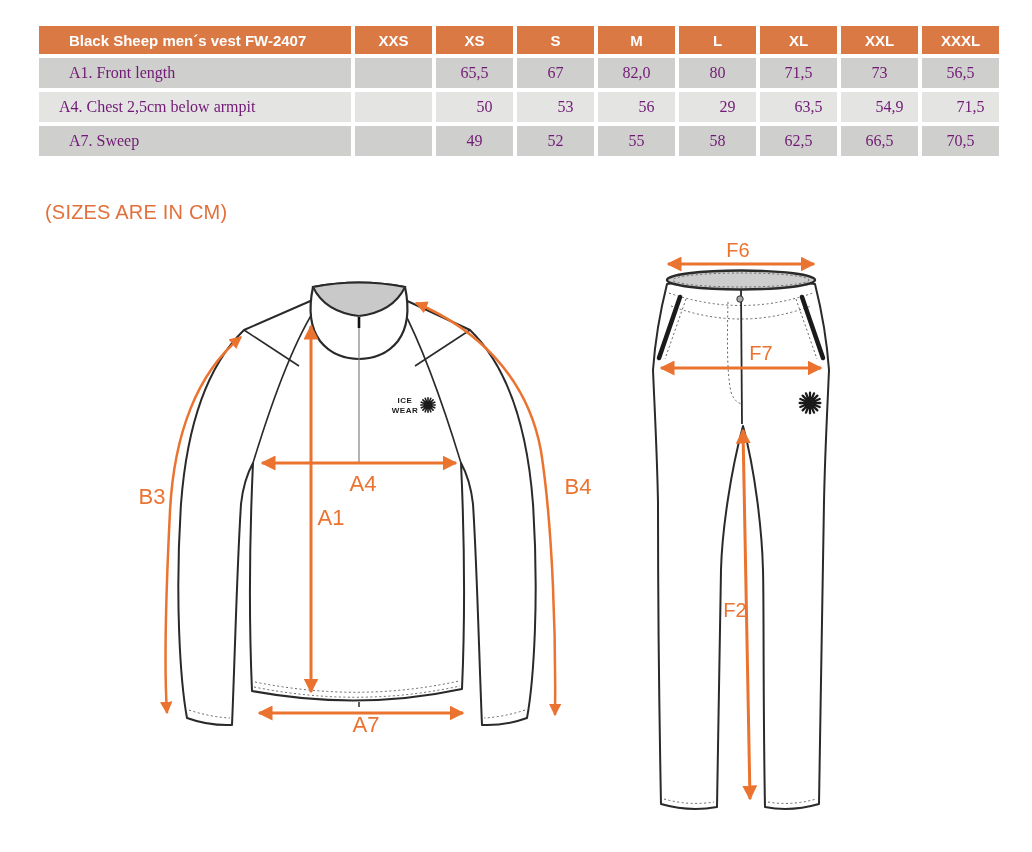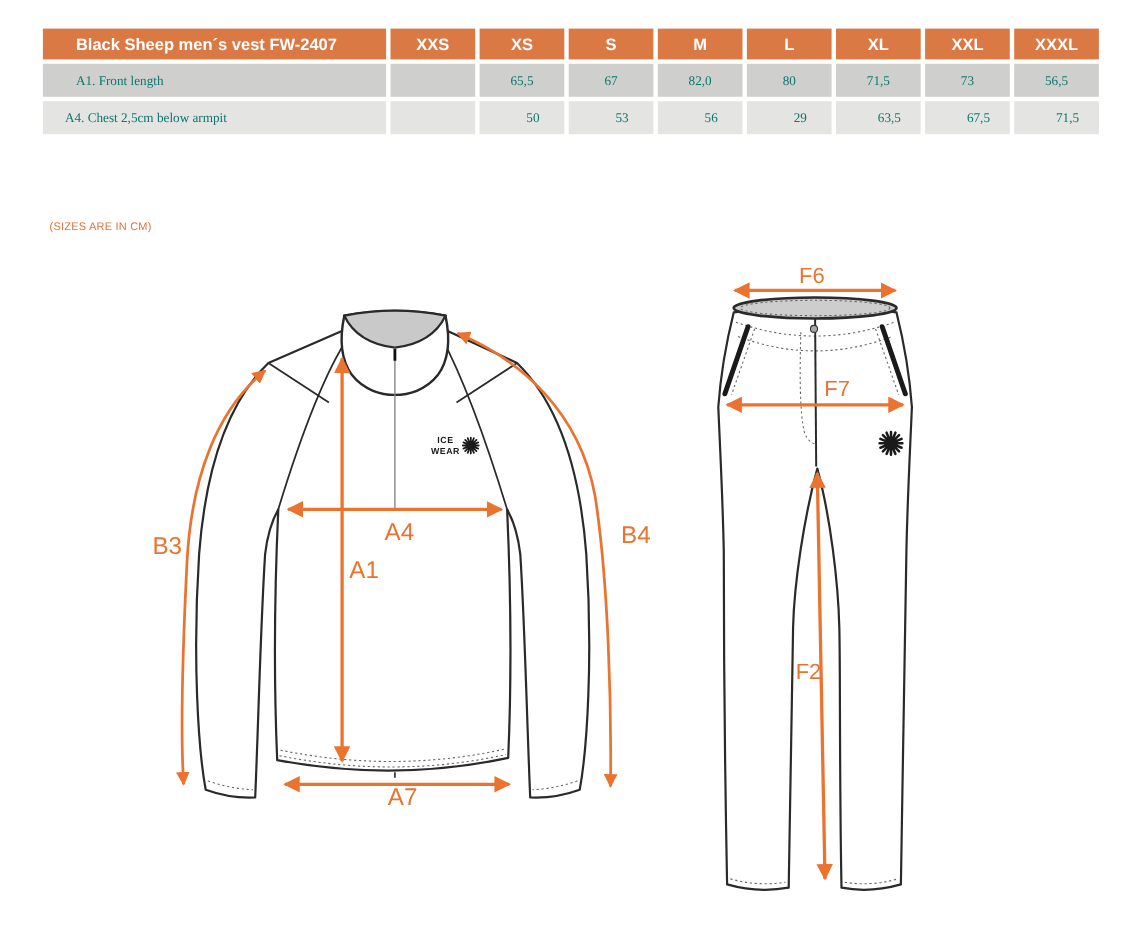--- a/index.html
+++ b/index.html
@@ -13,30 +13,30 @@
     border-collapse:separate;border-spacing:4px;table-layout:fixed;
   }
   .size-table th,.size-table td{padding:0;vertical-align:middle;}
   .size-table th{
     background:#db7945;color:#ffffff;height:28px;
     font-family:"Liberation Sans",sans-serif;font-weight:bold;font-size:15px;
     text-align:center;
   }
   .size-table th.title-cell{text-align:left;padding-left:30px;}
   .size-table td{
-    height:30px;font-family:"Liberation Serif",serif;font-size:12px;color:#0f766e;
+    height:30px;font-family:"Liberation Serif",serif;font-size:16px;color:#701a75;
     text-align:center;
   }
   .size-table td.row-label{text-align:left;padding-left:30px;}
   .size-table tr.r-dark td{background:#cfcfcd;}
   .size-table tr.r-light td{background:#e4e4e2;padding-left:20px;}
   
   .cm-note{
     position:absolute;left:45px;top:201px;
-    font-size:10px;font-weight:400;letter-spacing:.2px;color:#e2703c;
+    font-size:20px;font-weight:400;letter-spacing:.2px;color:#e2703c;
   }
   
   .vest-svg{position:absolute;left:125px;top:266px;}
   .pants-svg{position:absolute;left:640px;top:242px;}
   .outline{fill:#ffffff;stroke:#2a2a2a;stroke-width:2;stroke-linejoin:round;}
   .seam{fill:none;stroke:#2a2a2a;stroke-width:1.6;}
   .dash{fill:none;stroke:#666;stroke-width:1;stroke-dasharray:2 2.5;}
   .arrow{fill:none;stroke:#eb7330;stroke-width:3;}
   .arrow-arc{fill:none;stroke:#eb7330;stroke-width:2.5;}
   .mlabel{
@@ -90,22 +90,33 @@
       <td>56,5</td>
     </tr>
     <tr class="r-light">
       <td class="row-label">A4. Chest 2,5cm below armpit</td>
       <td></td>
       <td>50</td>
       <td>53</td>
       <td>56</td>
       <td>29</td>
       <td>63,5</td>
-      <td>67,5</td>
+      <td>54,9</td>
       <td>71,5</td>
+    </tr>
+    <tr class="r-dark">
+      <td class="row-label">A7. Sweep</td>
+      <td></td>
+      <td>49</td>
+      <td>52</td>
+      <td>55</td>
+      <td>58</td>
+      <td>62,5</td>
+      <td>66,5</td>
+      <td>70,5</td>
     </tr>
   </tbody>
 </table>
 
 <div class="cm-note">(SIZES ARE IN CM)</div>
 
 <svg class="vest-svg" width="492" height="505" viewBox="0 0 492 505">
   <defs>
     <marker id="ah" viewBox="0 0 10 10" refX="9" refY="5" markerWidth="5" markerHeight="5" orient="auto-start-reverse">
       <path d="M0,0 L10,5 L0,10 Z" fill="#eb7330"></path>

